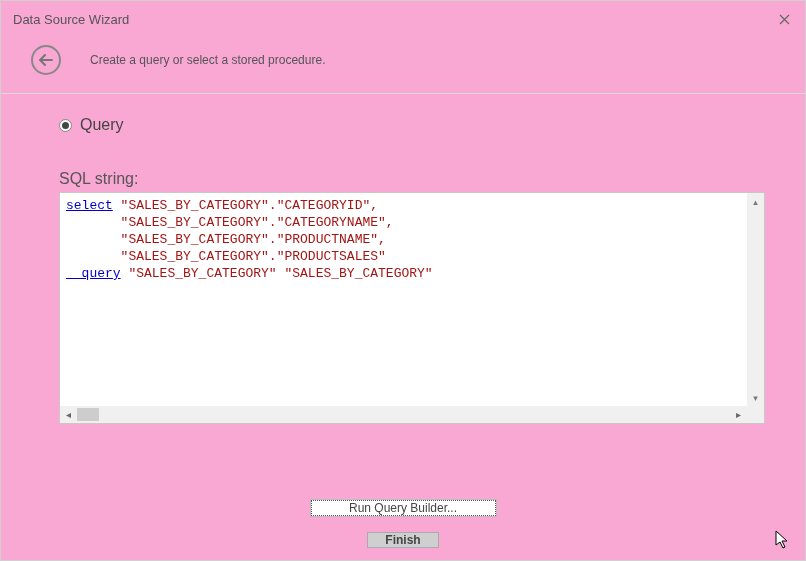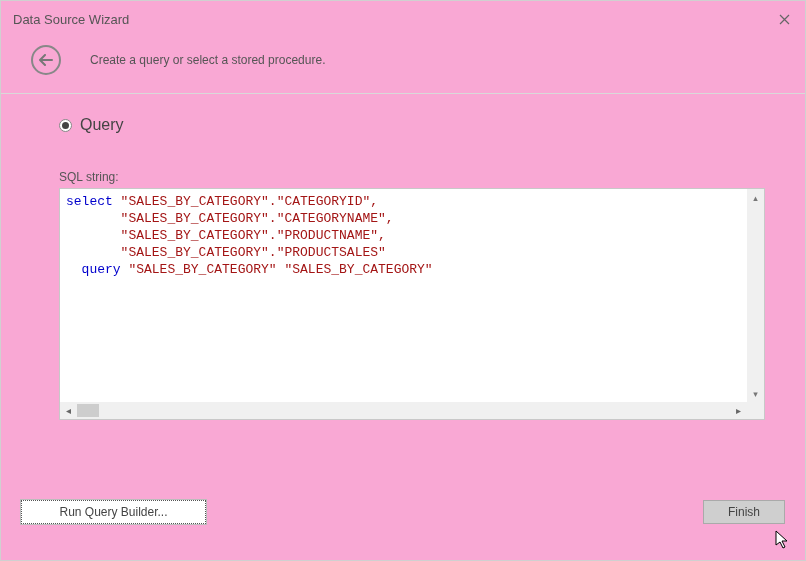--- a/index.html
+++ b/index.html
@@ -96,21 +96,21 @@
       height: 7px;
       border-radius: 50%;
       background: #444;
       display: block;
     }
     .radio-label {
       font-size: 16px;
       color: #444;
     }
     .sql-label {
-      font-size: 12px;
+      font-size: 16px;
       color: #555;
       margin-top: 18px;
       margin-bottom: 4px;
     }
     .sql-container {
       border: 1px solid #c8c8c8;
       width: 100%;
       height: 232px;
       position: relative;
       background: #fff;
@@ -125,21 +125,21 @@
     .sql-text {
       flex: 1;
       padding: 4px 6px;
       font-family: Consolas, "Courier New", monospace;
       font-size: 13px;
       line-height: 17px;
       white-space: pre;
       color: #333;
       overflow: hidden;
     }
-    .kw { color: #0000cc; }
+    .kw { color: #0000cc; text-decoration: underline; }
     .str { color: #a31515; }
     .vscroll {
       width: 17px;
       background: #f0f0f0;
       position: relative;
     }
     .vscroll .arrow-up, .vscroll .arrow-down {
       width: 17px;
       height: 17px;
       display: flex;
@@ -175,24 +175,26 @@
       width: 22px;
       background: #cdcdcd;
     }
     .hscroll .corner {
       width: 17px;
       height: 17px;
       background: #f0f0f0;
     }
     .footer {
       display: flex;
+      align-items: center;
       padding: 0 20px 18px 20px;
       margin-top: auto;
       gap: 8px;
       height: 60px;
+      flex-direction: column;
     }
     .btn {
       height: 24px;
       border: 1px solid #bcbcbc;
       background: #fff;
       font-size: 12px;
       color: #444;
       display: inline-flex;
       align-items: center;
       justify-content: center;
@@ -205,23 +207,24 @@
       outline: 1px solid #bcbcbc;
     }
     .spacer { flex: 1; }
     .btn.next {
       width: 82px;
       color: #bbb;
       border-color: #dcdcdc;
       cursor: default;
     }
     .btn.finish {
-      width: 82px;
+      width: 72px;
       background: #cfcfcf;
       border-color: #aaa;
+      font-weight: bold;
     }
     .cursor {
       position: absolute;
       right: 14px;
       bottom: 10px;
       pointer-events: none;
     }
   </style>
 </head>
 <body>

